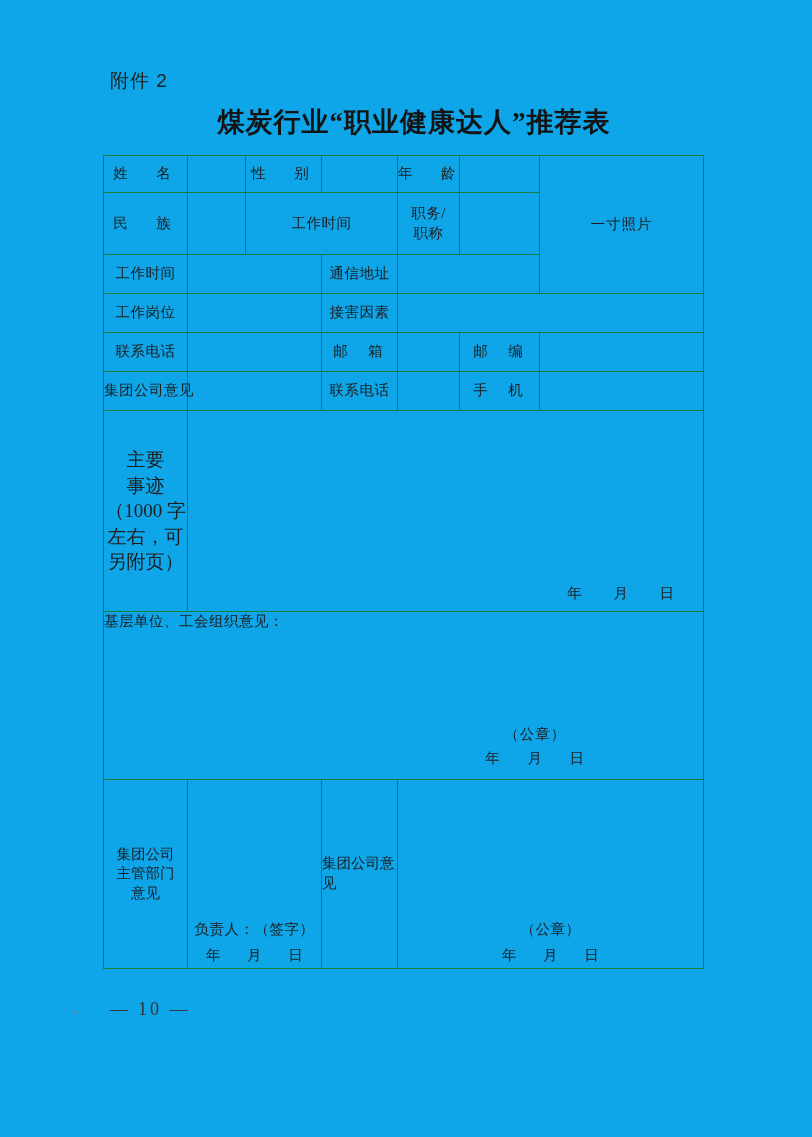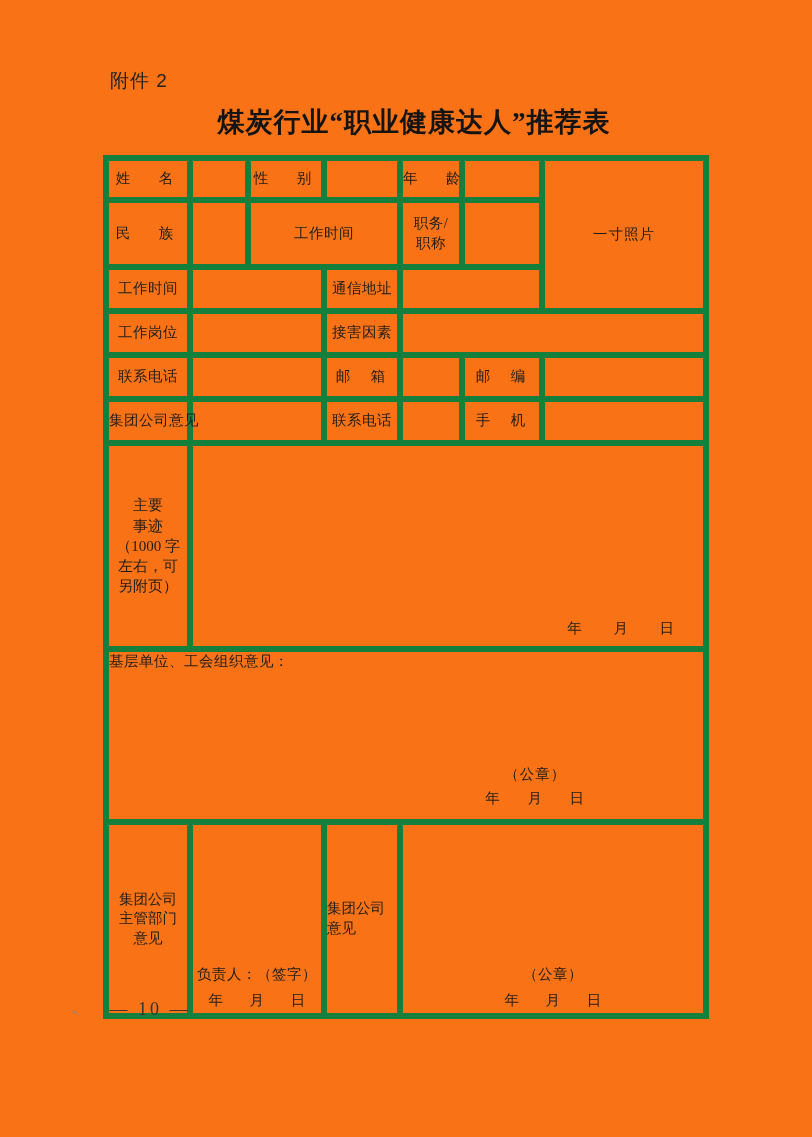--- a/index.html
+++ b/index.html
@@ -11,21 +11,21 @@
     width: 812px;
     height: 1137px;
     position: relative;
     font-family: "Liberation Serif", "DejaVu Serif", serif;
     color: #1a1a1a;
     overflow: hidden;
   }
   .page {
     position: absolute;
     inset: 0;
-    background: #f97316;
+    background: #0ea5e9;
   }
   
   .attach-label {
     position: absolute;
     left: 110px;
     top: 68px;
     font-size: 19px;
     letter-spacing: 1px;
     color: #222;
     font-family: "Liberation Sans", "DejaVu Sans", sans-serif;
@@ -47,21 +47,21 @@
     position: absolute;
     left: 103px;
     top: 155px;
     width: 600px;
     border-collapse: collapse;
     table-layout: fixed;
     font-size: 14.5px;
     color: #1d1d1d;
   }
   .form-table td {
-    border: 6px solid #15803d;
+    border: 1px solid #15803d;
     padding: 0;
     vertical-align: middle;
     text-align: center;
     line-height: 1.35;
   }
   .lbl {
     font-size: 14.5px;
     letter-spacing: 0.5px;
     white-space: nowrap;
   }
@@ -74,21 +74,21 @@
     padding-left: 3px;
   }
   .r1 td { height: 36px; }
   .r2 td { height: 61px; }
   .r3 td, .r4 td, .r5 td, .r6 td { height: 38px; }
   .photo-cell {
     font-size: 14.5px;
     letter-spacing: 1px;
   }
   .deeds-label {
-    font-size: 15px;
+    font-size: 19px;
     line-height: 1.85;
     text-align: center;
     padding: 0 6px;
   }
   .deeds-body {
     position: relative;
     height: 200px;
     vertical-align: bottom !important;
   }
   .date-line {

